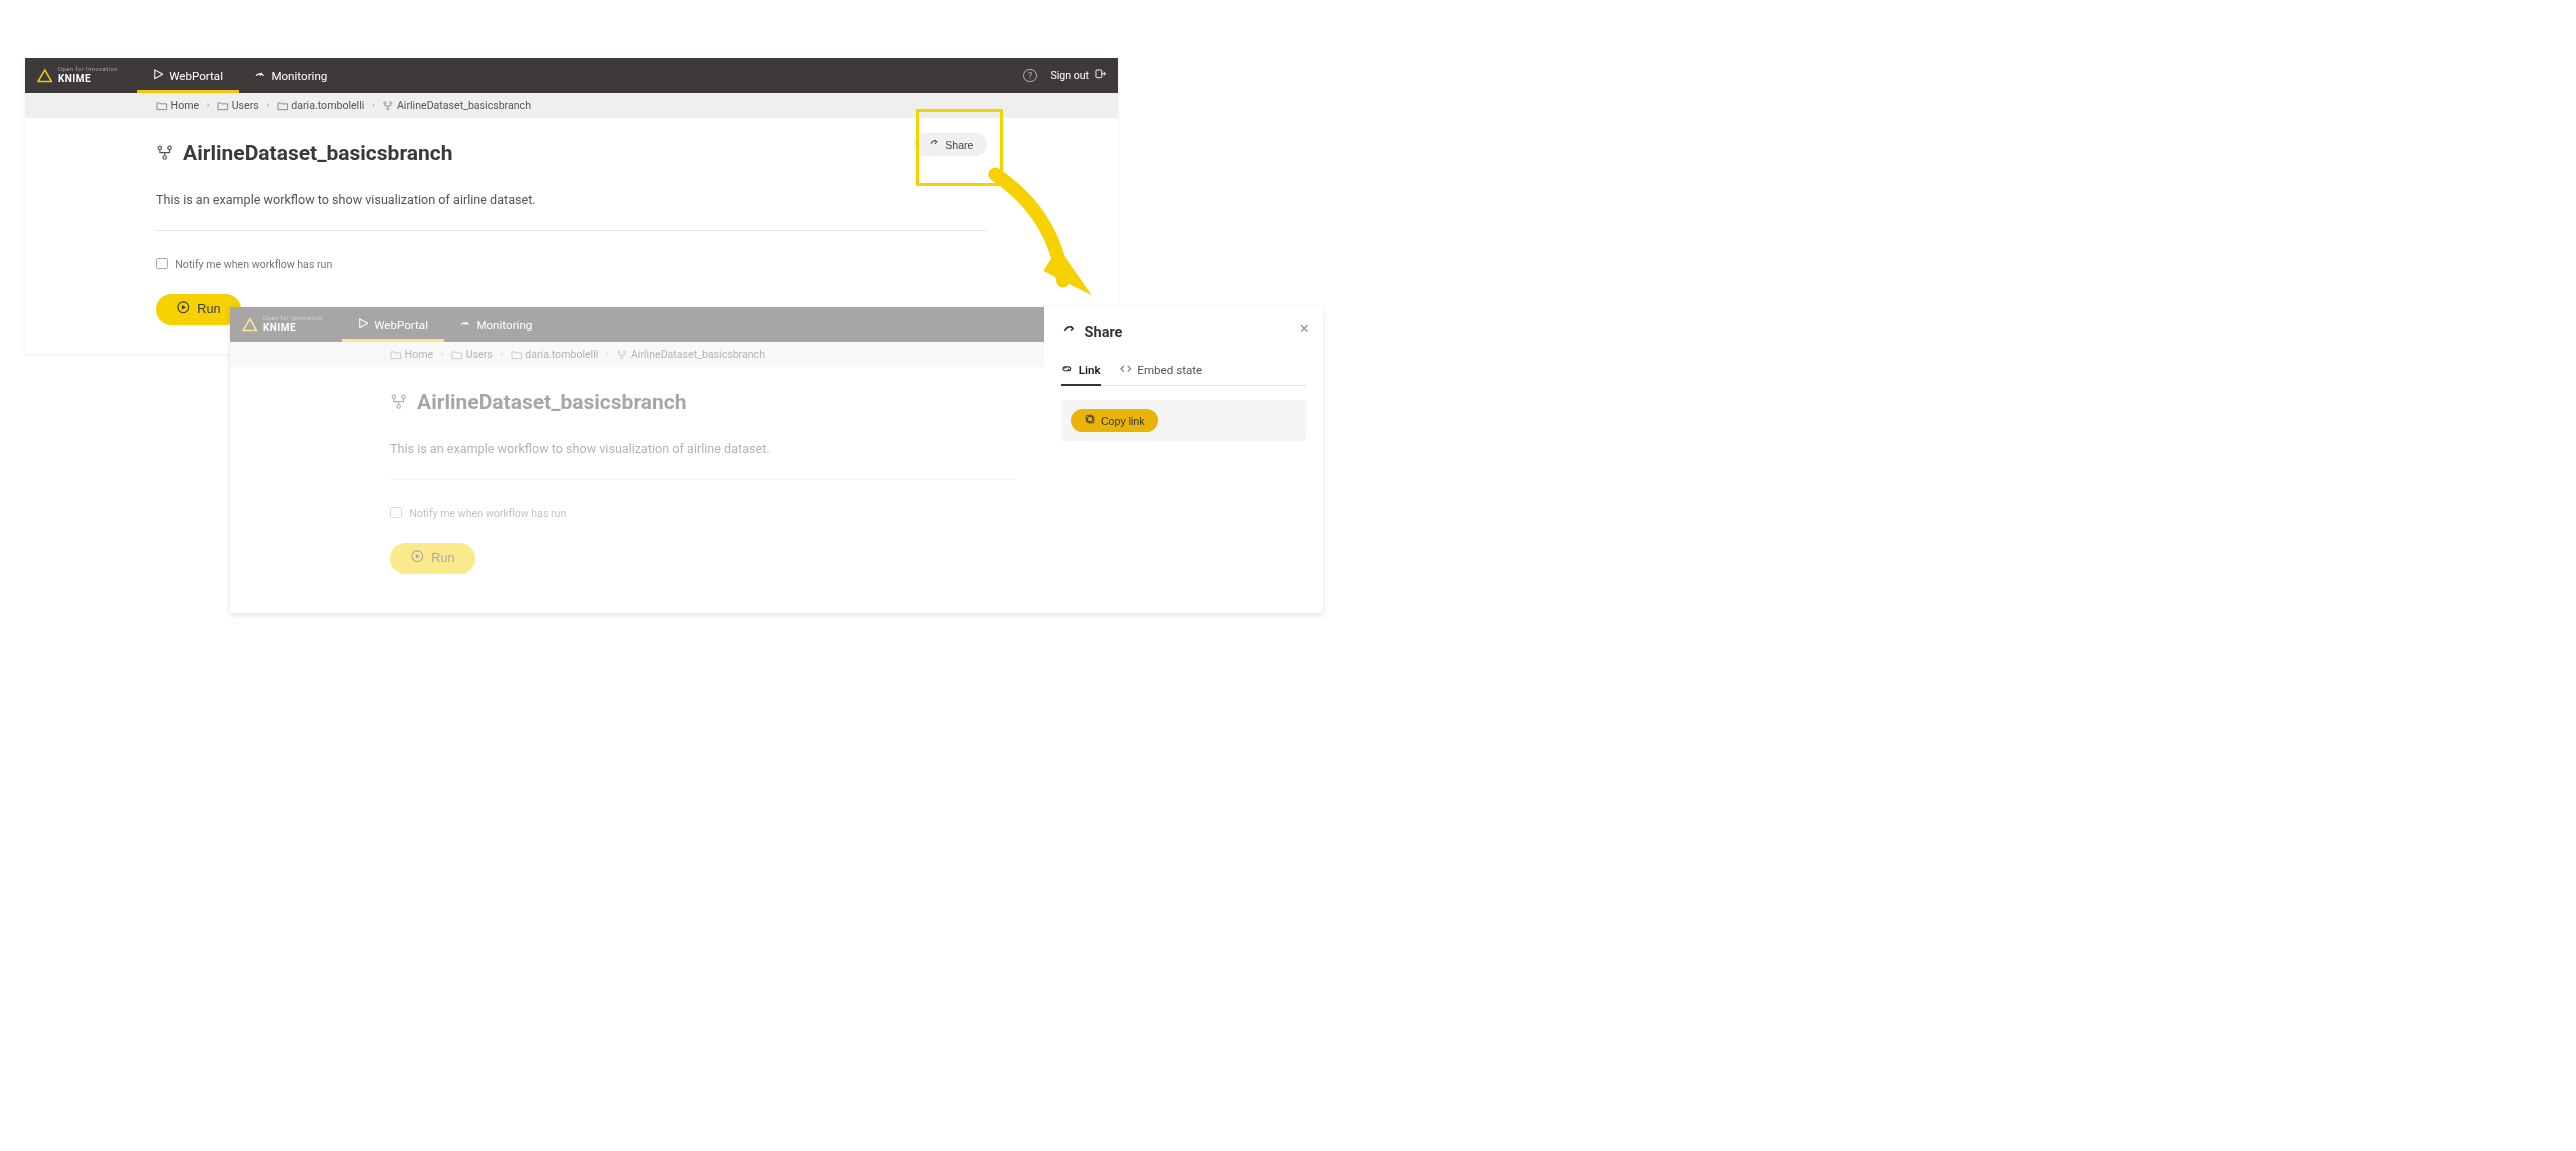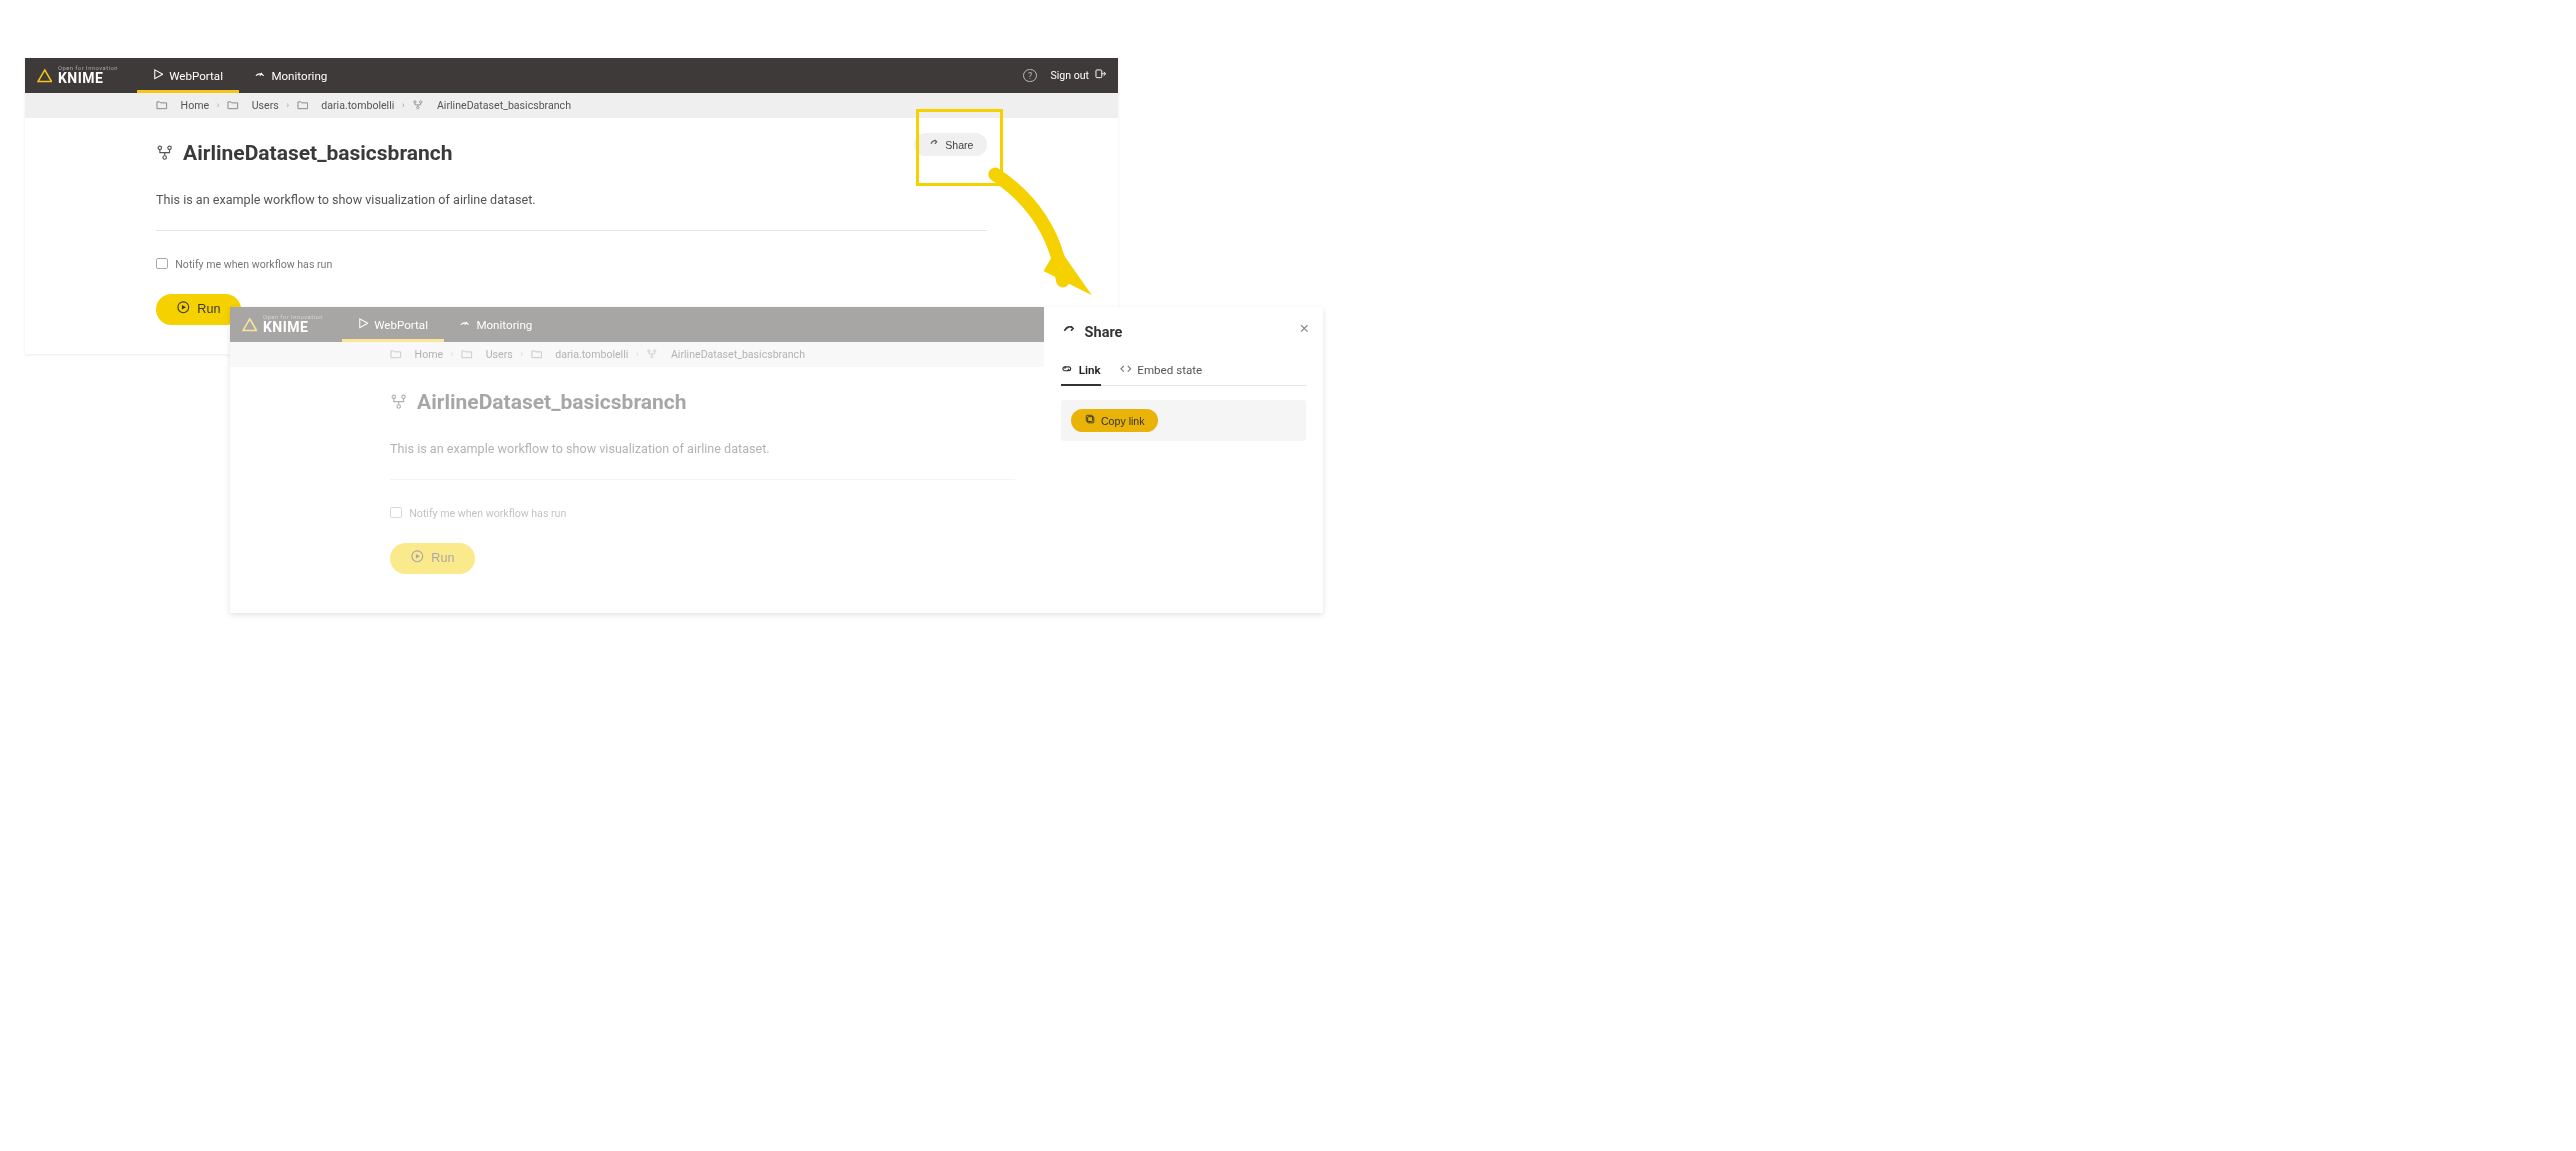--- a/index.html
+++ b/index.html
@@ -29,42 +29,42 @@
     color: #fff;
     font-size: 11.6px;
   }
   .logo { display: flex; align-items: center; gap: 5.8px; margin-right: 19.3px; }
   .logo-tri {
     width: 15.5px; height: 15.5px;
     display: inline-block;
     position: relative;
   }
   .logo-tri svg { display:block; }
-  .logo-text { font-weight: 700; letter-spacing: 0.5px; font-size: 14px; }
+  .logo-text { font-weight: 700; letter-spacing: 0.5px; font-size: 10px; }
   .nav { display: flex; align-items: stretch; height: 100%; }
   .nav-item {
     display: flex; align-items: center; gap: 5.8px;
     padding: 0 15.5px; height: 100%; cursor: pointer;
     font-size: 11.6px; position: relative;
   }
   .nav-item.active::after {
     content: ""; position: absolute; left: 0; right: 0; bottom: 0;
     height: 2.9px; background: #F5C518;
   }
   .header-right { margin-left: auto; display: flex; align-items: center; gap: 13.5px; font-size: 10.6px; }
   .help-circle { width: 13.5px; height: 13.5px; border: 1px solid #bbb; border-radius: 50%; display:flex; align-items:center; justify-content:center; font-size:8.7px; color:#bbb;}
   .signout { display:flex; align-items:center; gap:5.8px; cursor:pointer; font-size:10.6px; }
 
   .breadcrumb-bar {
     background: #efefef;
     padding: 5.8px 0 5.8px 131px;
     display: flex; align-items: center; gap: 7.7px;
     font-size: 10.6px; color: #555;
   }
-  .crumb { display: flex; align-items: flex-start; gap: 13px; cursor: pointer; }
+  .crumb { display: flex; align-items: center; gap: 3px; cursor: pointer; }
   .crumb-sep { color: #999; font-size: 8.7px; }
   .folder-icon { width:11.6px; height:11.6px; display:inline-block; }
 
   .content1 {
     padding: 23px 131px 29px 131px;
     position: relative;
   }
   .title-row { display: flex; align-items: center; gap: 9.7px; }
   .wf-icon { width:17.4px; height:17.4px; display:inline-block; }
   .page-title { font-size: 21px; font-weight: 700; color: #3a3a3a; }

